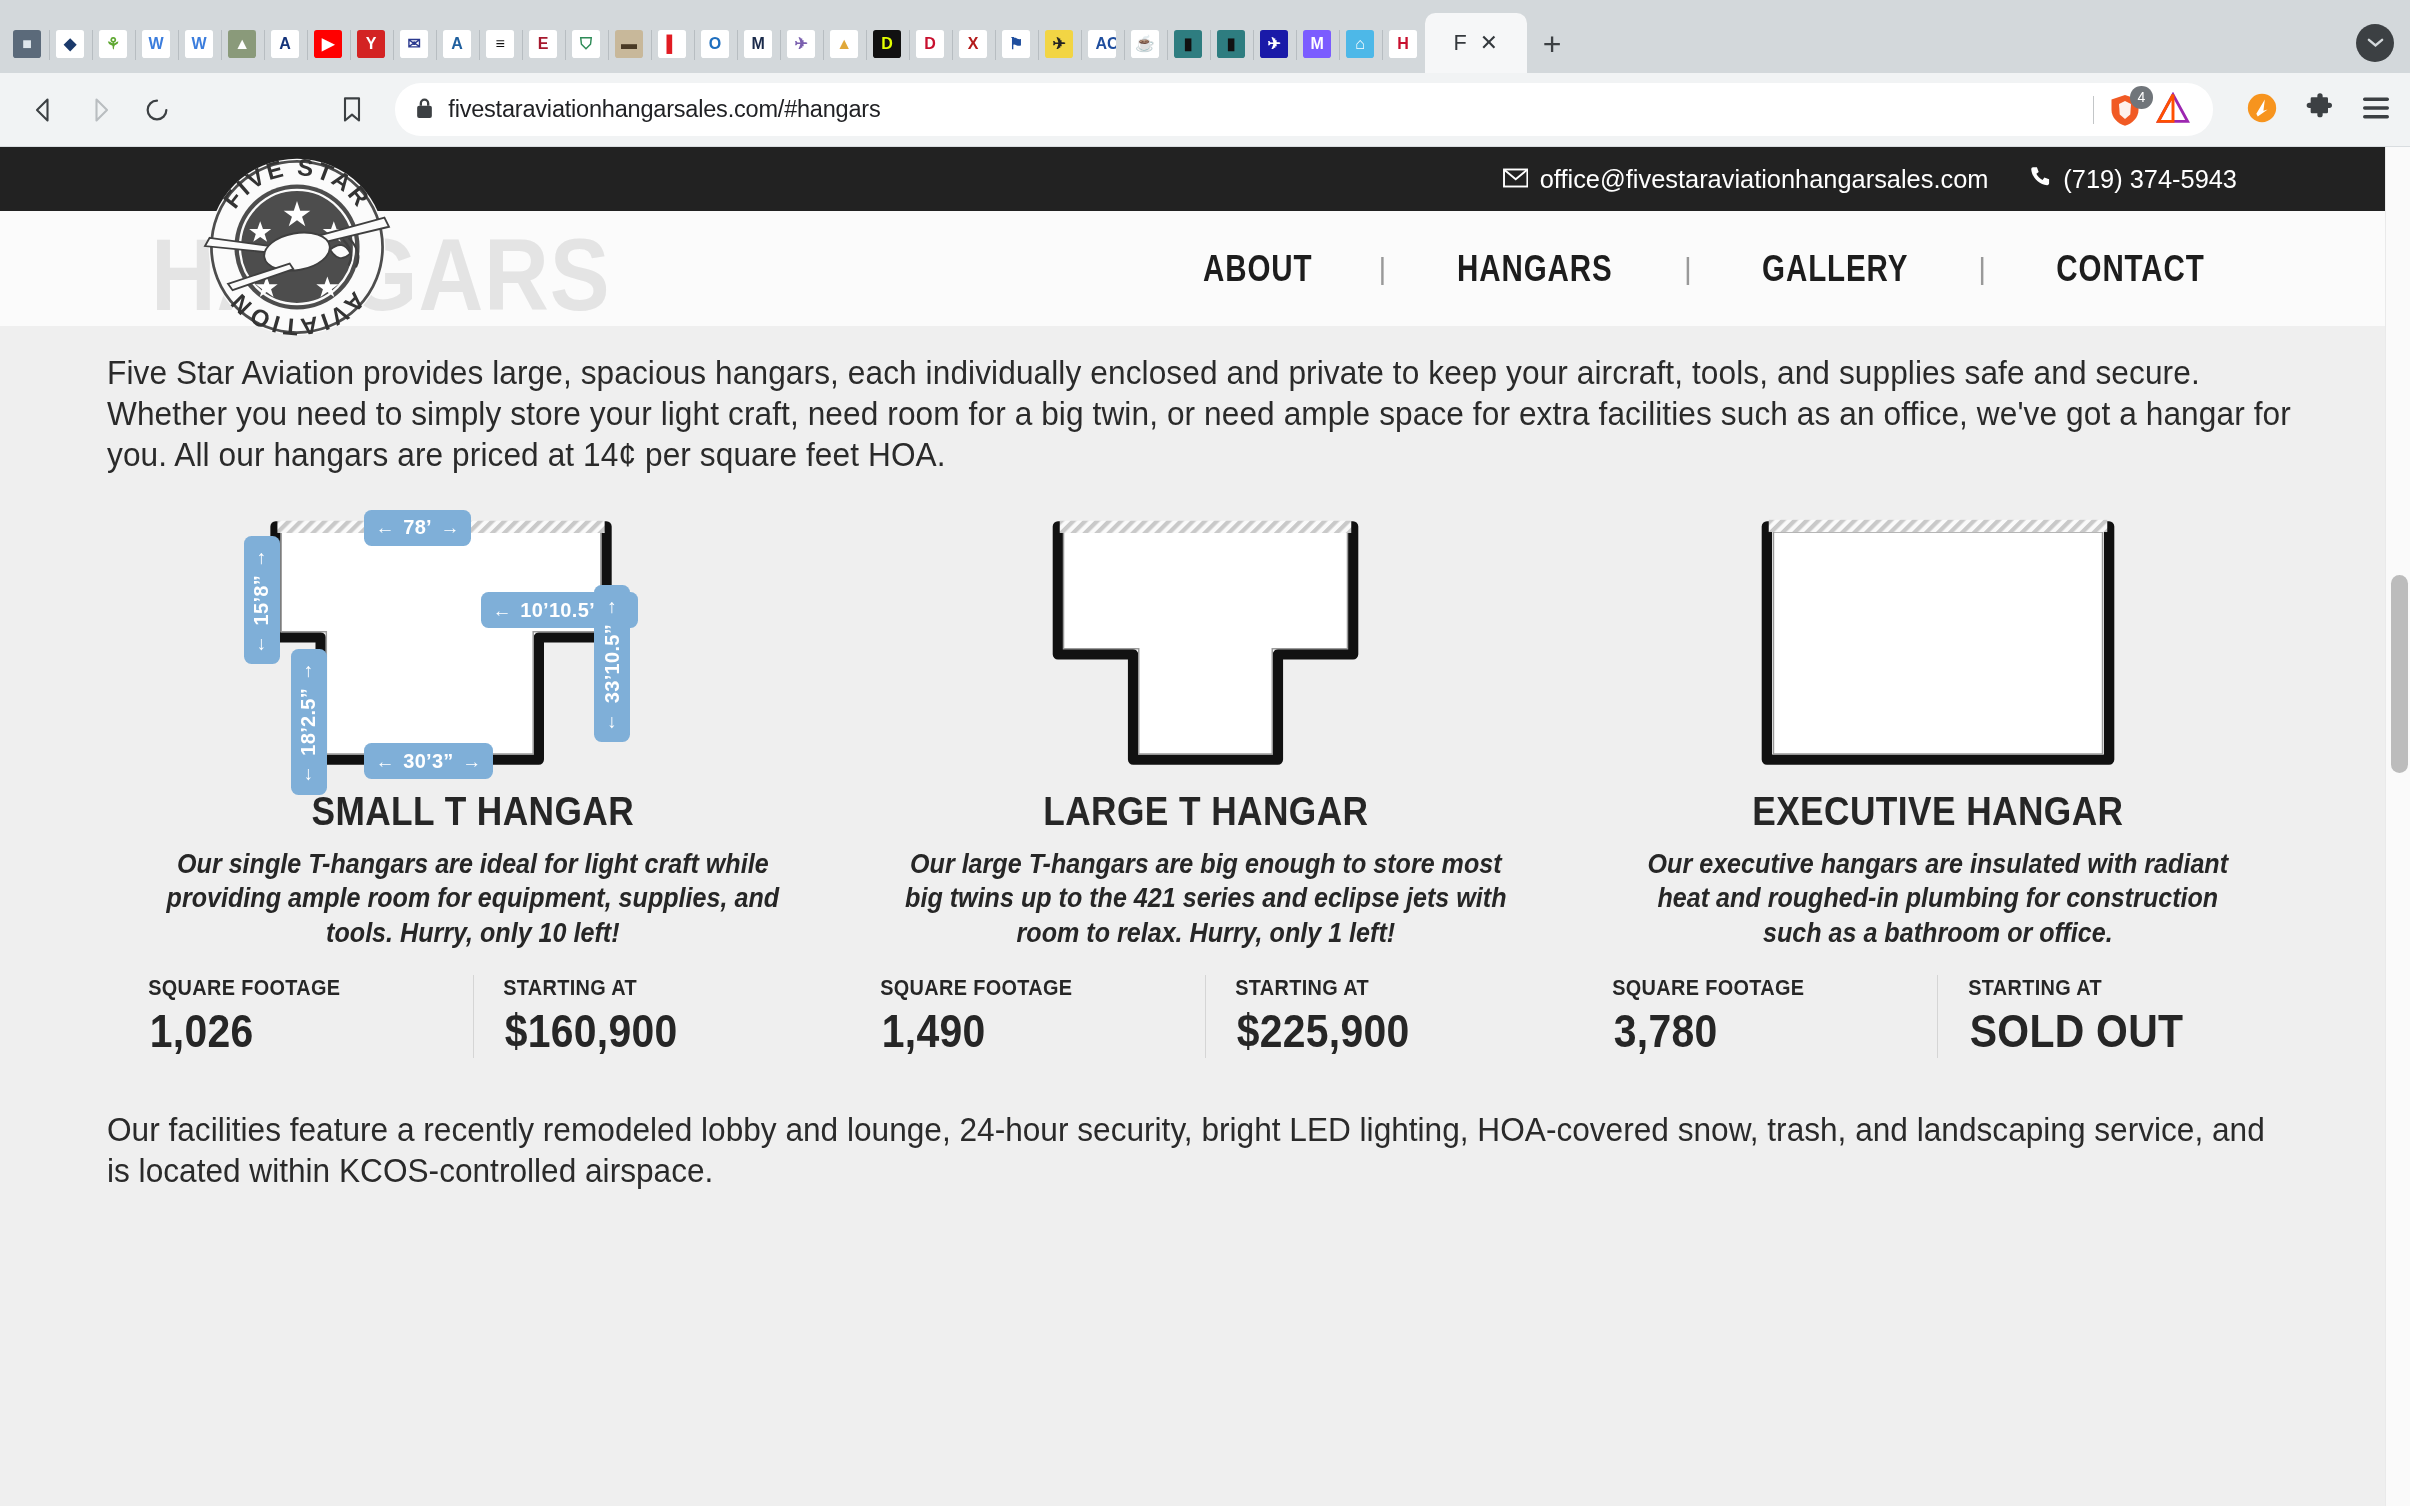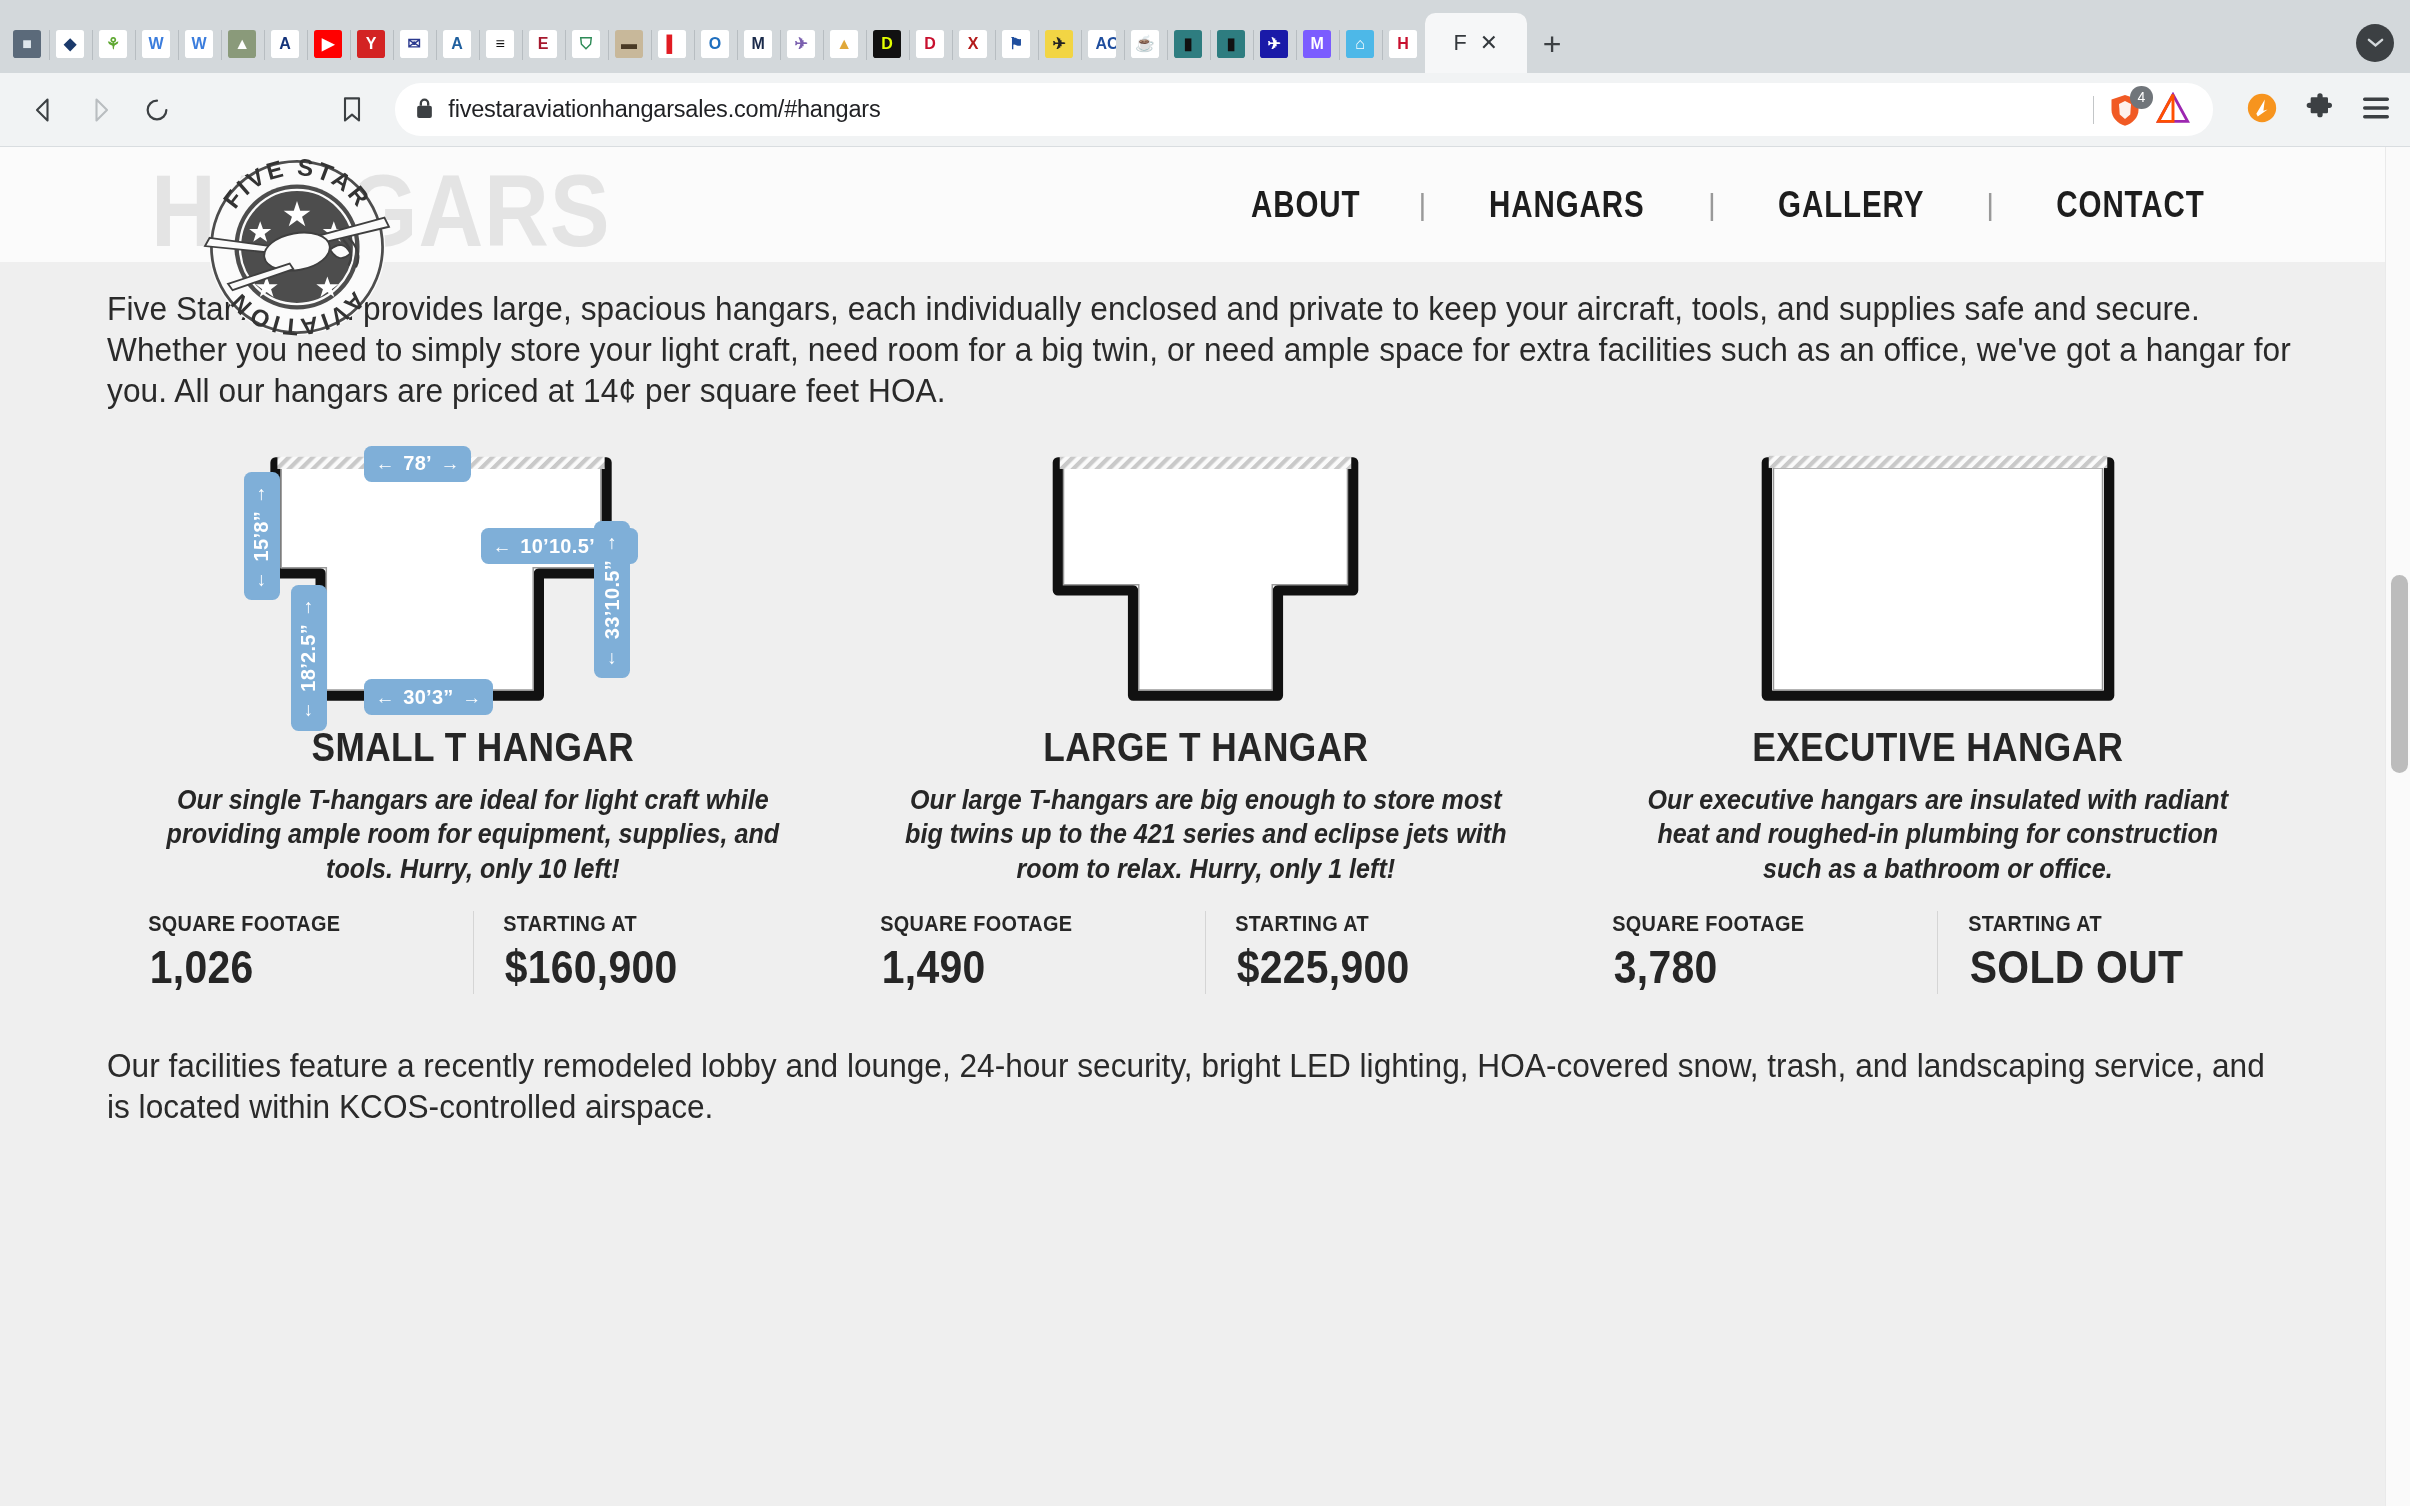--- a/index.html
+++ b/index.html
@@ -158,21 +158,21 @@
     color: #e4e4e4;
     letter-spacing: 0.9px;
     font-family: "Liberation Sans Narrow", "Liberation Sans", sans-serif;
     transform: scaleX(0.88);
     transform-origin: left center;
     white-space: nowrap;
   }
   .mainnav {
     margin-left: auto;
     display: flex; align-items: center;
-    gap: 4px;
+    gap: 12px;
     padding-right: 169px;
   }
   .mainnav a {
     font-size: 36px;
     font-weight: bold;
     color: #1d1d1d;
     text-decoration: none;
     letter-spacing: 1.1px;
     transform: scaleX(0.82);
     display: inline-block;
@@ -506,20 +506,39 @@
           <rect x="2" y="2" width="20" height="2.6" rx="1.3" fill="#3c4043"></rect>
           <rect x="2" y="8.7" width="20" height="2.6" rx="1.3" fill="#3c4043"></rect>
           <rect x="2" y="15.4" width="20" height="2.6" rx="1.3" fill="#3c4043"></rect>
         </svg>
       </div>
     </div>
   </div>
 
   <div class="page">
 
+    <div class="topbar">
+      <div class="topbar-item">
+        <span>
+          <svg width="25.4" height="20" viewBox="0 0 20 15">
+            <rect x="0.8" y="0.8" width="18.4" height="13.4" fill="none" stroke="#ffffff" stroke-width="1.5"></rect>
+            <path d="M1 1 L10 8.4 L19 1" fill="none" stroke="#ffffff" stroke-width="1.5"></path>
+          </svg>
+        </span>
+        <span>office@fivestaraviationhangarsales.com</span>
+      </div>
+      <div class="topbar-item">
+        <span>
+          <svg width="22.6" height="22.6" viewBox="0 0 20 20">
+            <path d="M3.5 2 L7 2 L8.6 6.2 L6.5 7.8 C7.4 10 9.6 12.2 12 13.2 L13.6 11.1 L17.8 12.7 L17.8 16.2 C17.8 17.2 17 18 16 17.9 C8.8 17.2 2.6 11 2 3.9 C1.9 2.8 2.6 2 3.5 2 Z" fill="#ffffff"></path>
+          </svg>
+        </span>
+        <span>(719) 374-5943</span>
+      </div>
+    </div>
 
     <div class="navbar">
       <div class="ghost-title">HANGARS</div>
       <div class="mainnav">
         <a href="#">ABOUT</a>
         <span class="navsep">|</span>
         <a href="#">HANGARS</a>
         <span class="navsep">|</span>
         <a href="#">GALLERY</a>
         <span class="navsep">|</span>

